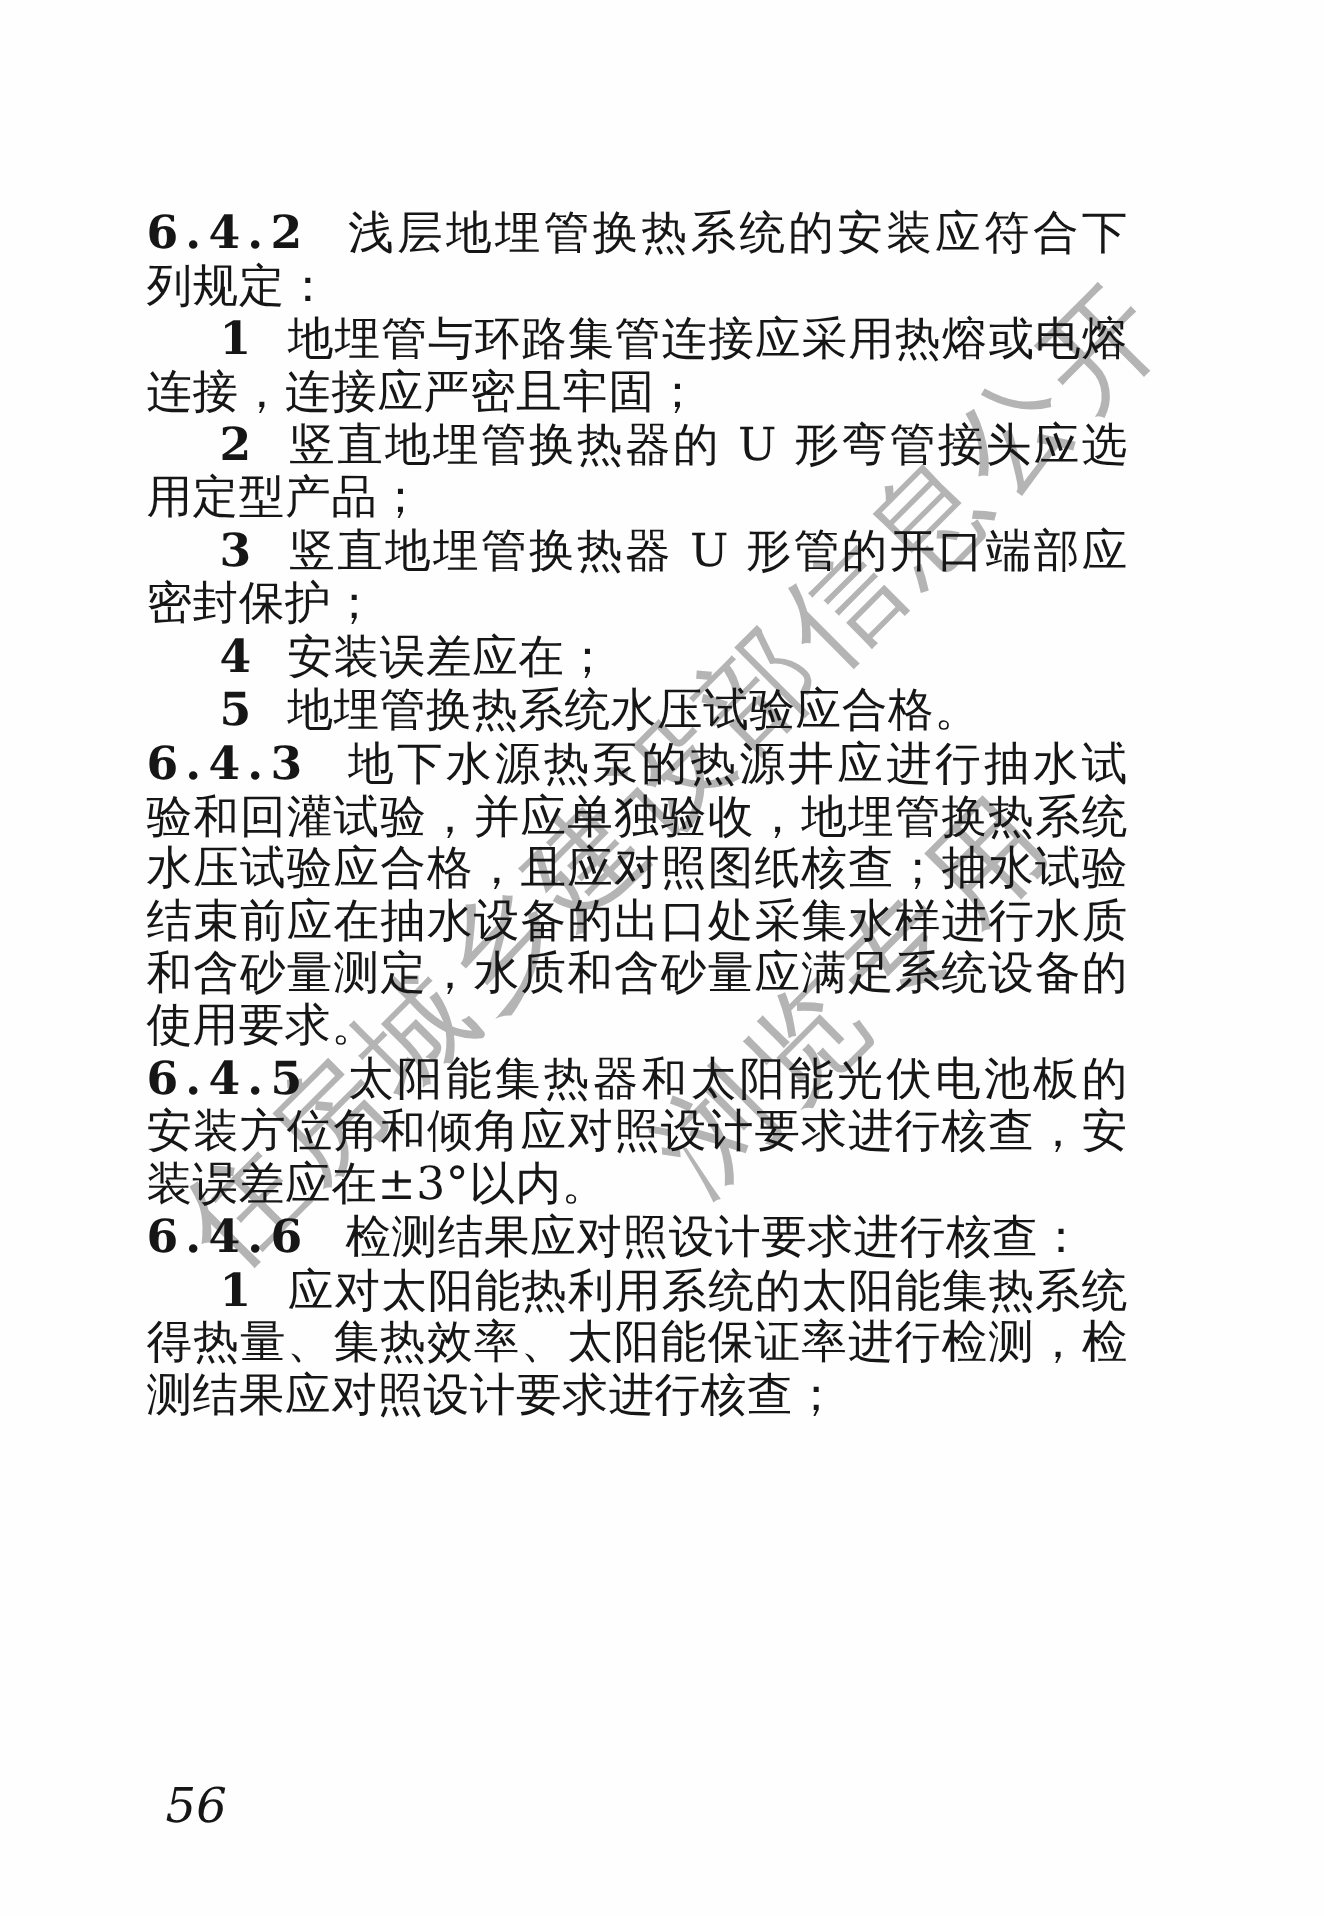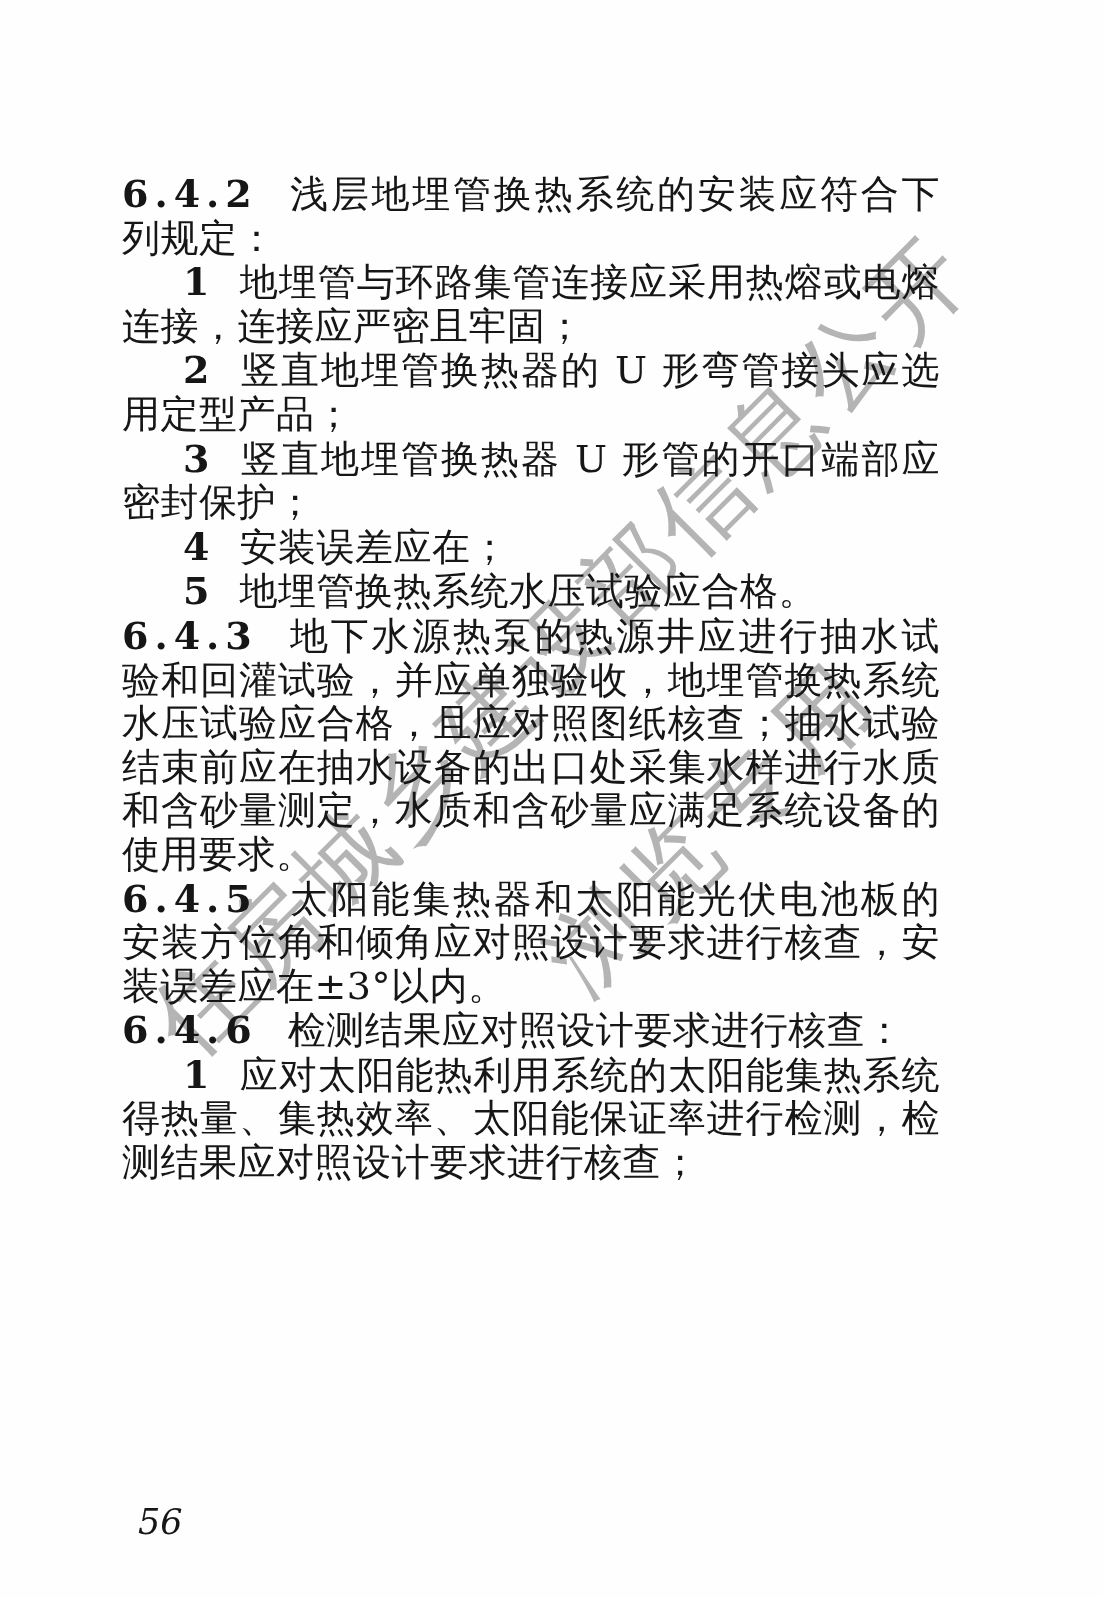--- a/index.html
+++ b/index.html
@@ -67,25 +67,24 @@
   }
   .para.item .label {
     letter-spacing: 0;
   }
   
   .page-number {
     position: absolute;
     left: 138px;
     top: 1482px;
     z-index: 2;
-    font-size: 35px;
+    font-size: 40px;
     font-style: italic;
     color: var(--text-color, #2e2e2e);
     font-family: "DejaVu Serif", "Liberation Serif", serif;
-    margin-top: 20px;
   }
 </style>
 </head>
 <body>
 
 <div class="page">
 
   <div class="watermark wm1">住房城乡建设部信息公开</div>
 
   <div class="watermark wm2">浏览专用</div>

